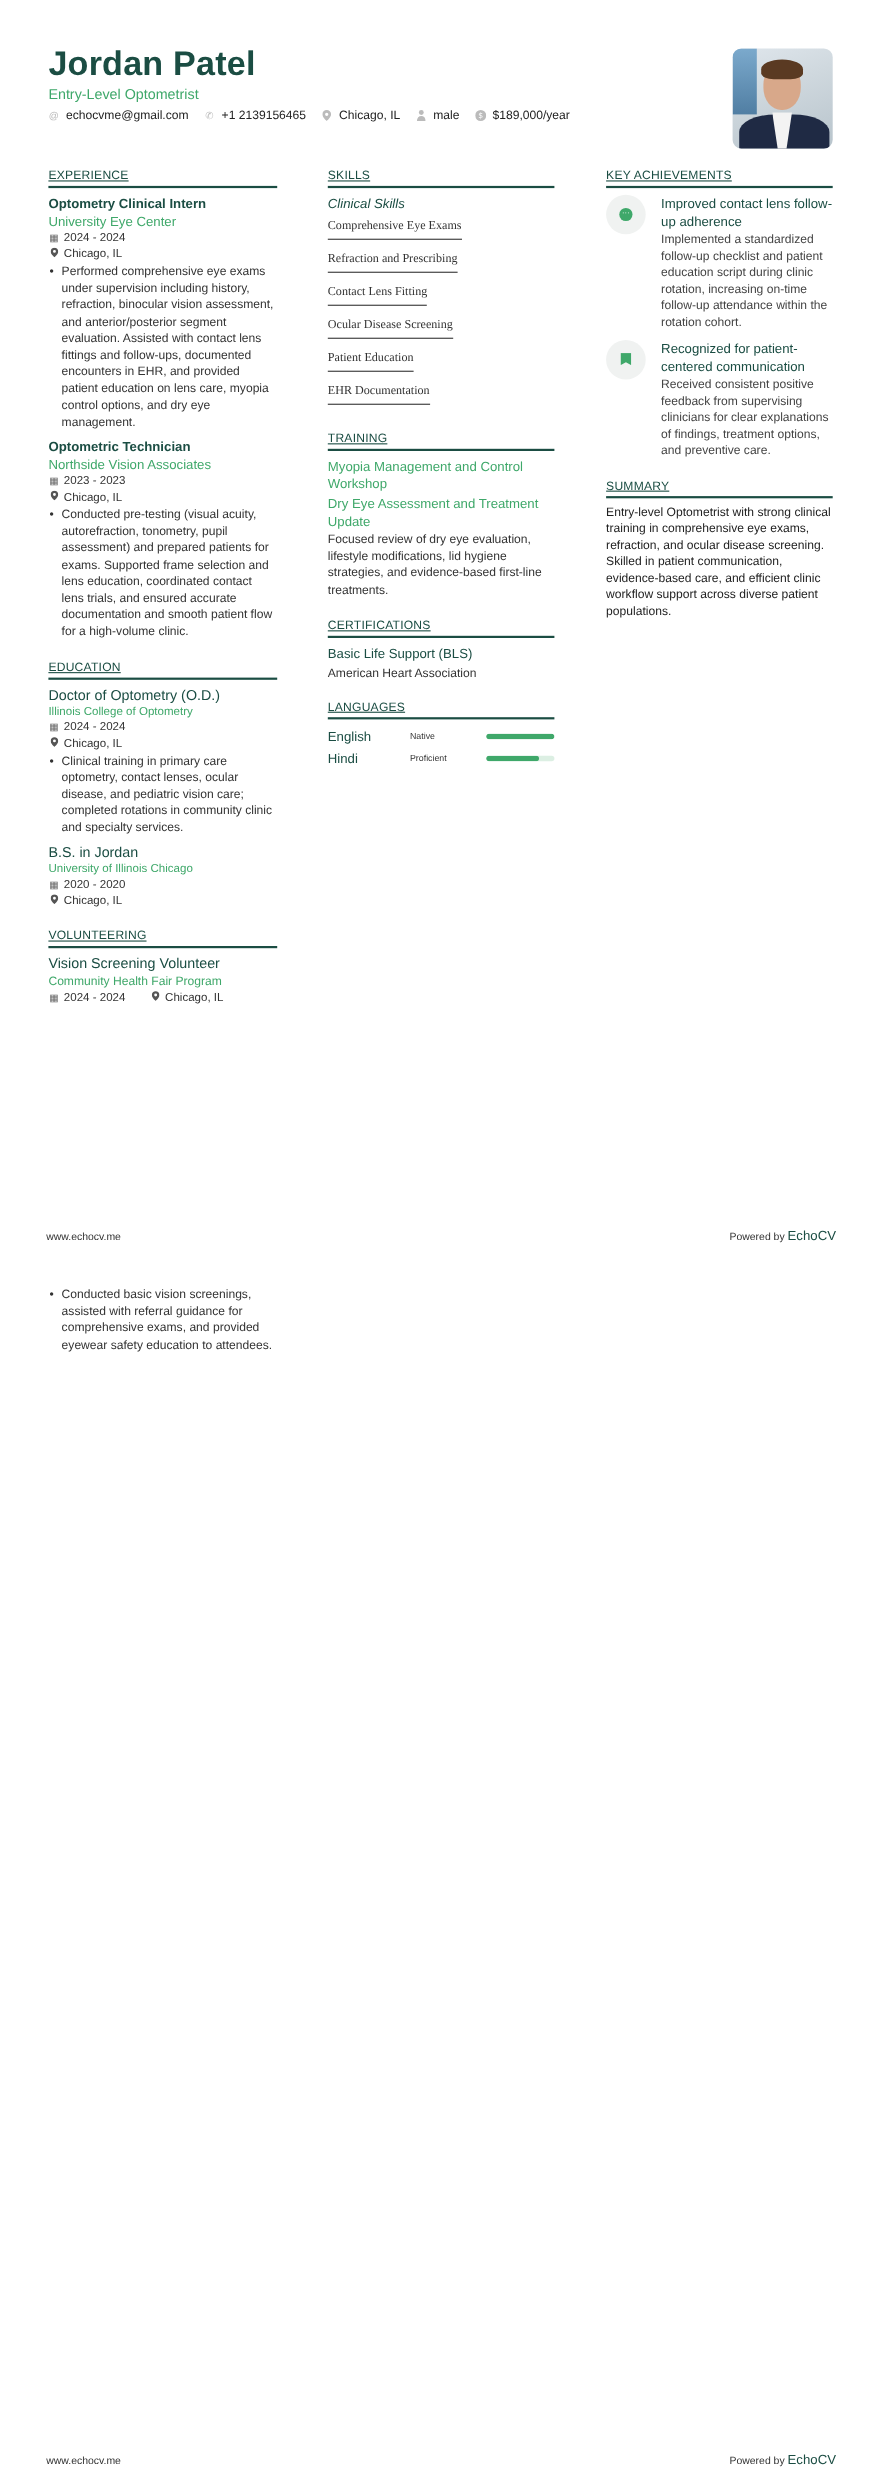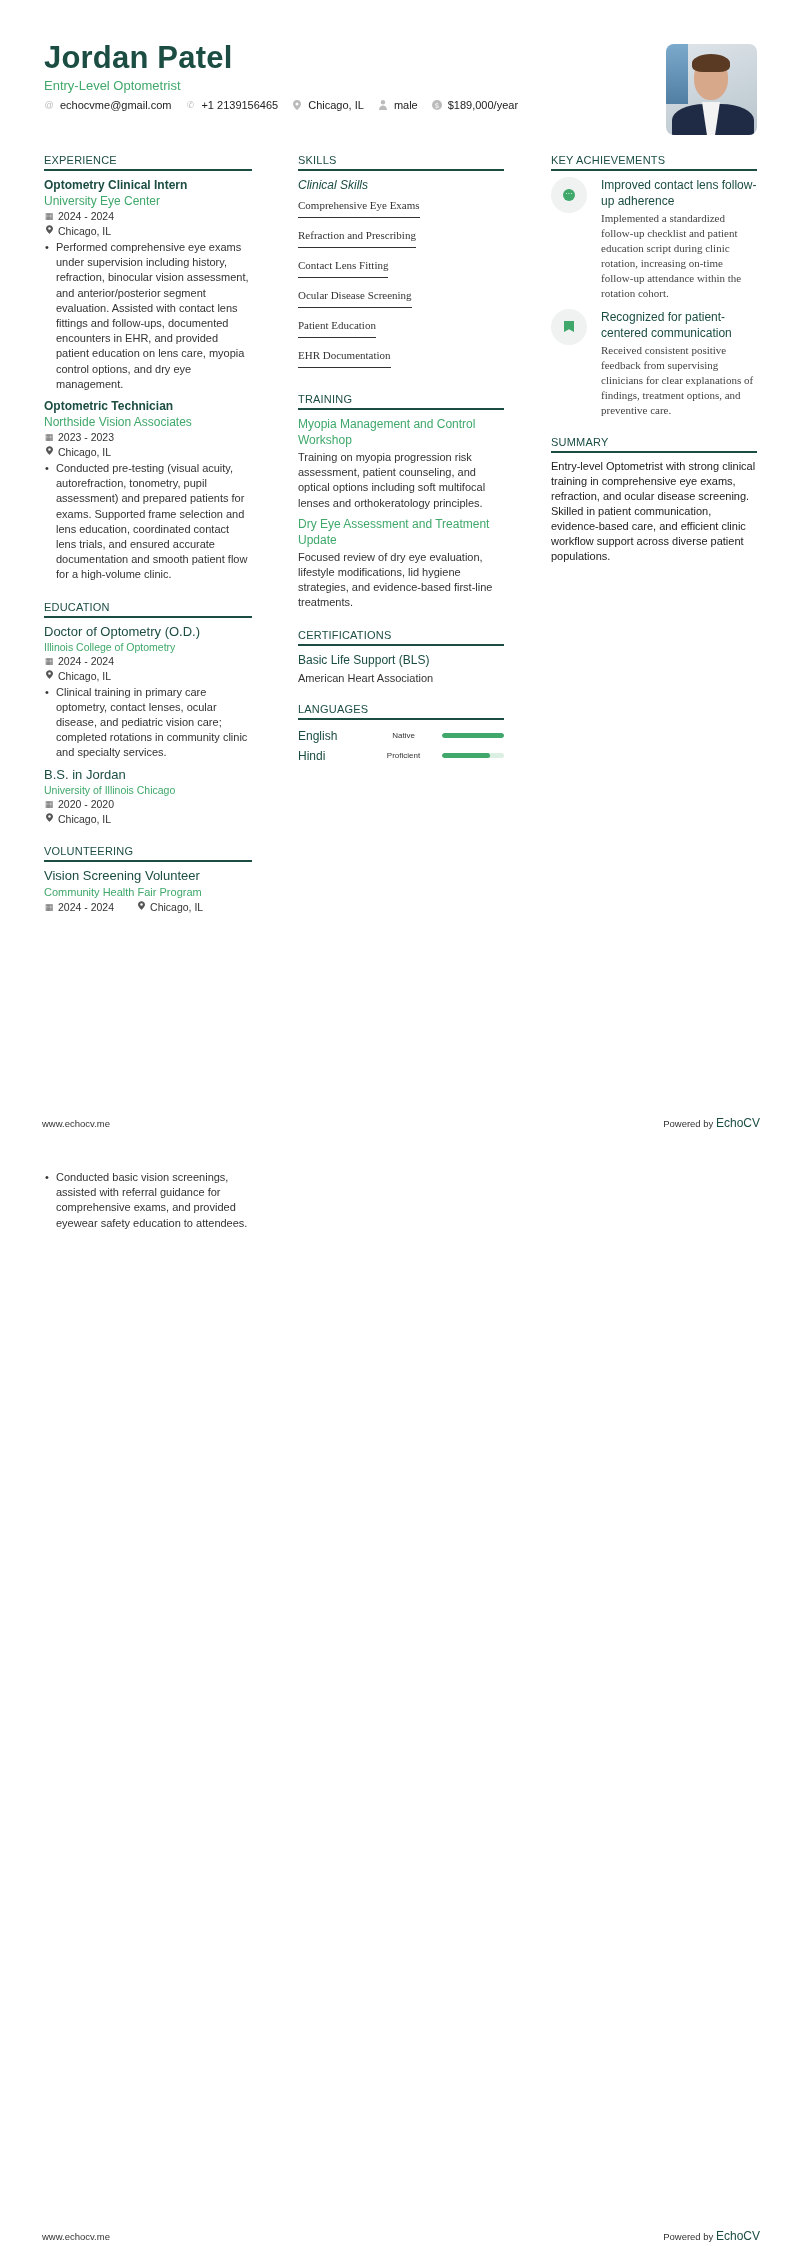--- a/index.html
+++ b/index.html
@@ -22,21 +22,21 @@
   .photo .hair { position: absolute; left: 26px; top: 10px; width: 38px; height: 18px; border-radius: 50% 50% 30% 30%; background: #5a3a22; }
   .photo .body { position: absolute; left: 6px; top: 60px; width: 82px; height: 40px; border-radius: 40% 40% 0 0; background: #1f2a44; }
   .photo .shirt { position: absolute; left: 36px; top: 58px; width: 18px; height: 36px; background: #f3f3f3; clip-path: polygon(0 0,100% 0,70% 100%,30% 100%); }
 
   
   .col { position: absolute; top: 154px; }
   .col1 { left: 44px; width: 208px; }
   .col2 { left: 298px; width: 206px; }
   .col3 { left: 551px; width: 206px; }
 
-  .sec-h { font-size: 11px; color: #1b4d43; text-transform: uppercase; letter-spacing: 0.2px; padding-bottom: 3px; border-bottom: 2px solid #1b4d43; margin-bottom: 6px; }
+  .sec-h { font-size: 11px; color: #1b4d43; text-transform: uppercase; letter-spacing: 0.2px; padding-bottom: 3px; border-bottom: 2px solid #1b4d43; margin-bottom: 6px; text-decoration: underline; }
   .section { margin-bottom: 18px; }
 
   .job-title { font-size: 12px; font-weight: bold; color: #1b4d43; line-height: 16px; }
   .job-org { font-size: 12px; color: #3fa86a; line-height: 16px; }
   .meta { font-size: 10.5px; color: #333; line-height: 15px; display: flex; align-items: center; }
   .meta .mi { width: 10px; color: #666; font-size: 9px; margin-right: 4px; display: inline-block; text-align: center; }
   .bullets { list-style: none; margin-top: 1px; }
   .bullets li { position: relative; padding-left: 12px; font-size: 11px; line-height: 15.2px; color: #333; }
   .bullets li::before { content: "•"; position: absolute; left: 1px; top: 0; color: #333; }
   .entry { margin-bottom: 6px; }
@@ -49,31 +49,31 @@
   .skill-wrap { display: block; font-family: Liberation Serif, serif; }
 
   .train-title { font-size: 12px; color: #3fa86a; line-height: 16px; margin-bottom: 2px; }
   .train-desc { font-size: 11px; color: #333; line-height: 15.2px; margin-bottom: 5px; }
 
   .cert-name { font-size: 12px; color: #1b4d43; line-height: 16px; margin-bottom: 3px; }
   .cert-org { font-size: 11px; color: #333; line-height: 14px; }
 
   .lang-row { display: flex; align-items: center; height: 20px; }
   .lang-name { font-size: 12px; color: #1b4d43; width: 80px; }
-  .lang-level { font-size: 8px; color: #333; width: 66px; text-align: center; margin-right: 8px; }
+  .lang-level { font-size: 8px; color: #333; width: 66px; text-align: left; margin-right: 8px; }
   .lang-bar { width: 66px; height: 5px; border-radius: 3px; background: #dcefe3; position: relative; overflow: hidden; }
   .lang-fill { position: absolute; left: 0; top: 0; height: 100%; border-radius: 3px; background: #3fa86a; }
 
   .ach { display: flex; margin-bottom: 8px; }
   .ach-icon { width: 36px; height: 36px; border-radius: 50%; background: #f0f2f1; flex: none; margin-right: 14px; position: relative; }
   .ach-icon .dotbtn { position: absolute; left: 12px; top: 12px; width: 12px; height: 12px; border-radius: 50%; background: #3fa86a; color: #fff; font-size: 7px; line-height: 10px; text-align: center; }
   .ach-icon .flag { position: absolute; left: 13px; top: 12px; width: 10px; height: 11px; background: #3fa86a; clip-path: polygon(0 0,100% 0,100% 100%,50% 75%,0 100%); }
   .ach-body { flex: 1; }
   .ach-title { font-size: 12px; color: #1b4d43; line-height: 16px; margin-bottom: 2px; }
-  .ach-desc { font-size: 11px; color: #444; line-height: 15px; font-family: Liberation Serif, serif; }
+  .ach-desc { font-size: 11px; color: #444; line-height: 15px; }
 
   .summary { font-size: 11px; color: #222; line-height: 15px; }
 
   .footer { position: absolute; left: 42px; width: 718px; display: flex; justify-content: space-between; align-items: baseline; }
   .footer-left { font-size: 9.5px; color: #333; }
   .footer-right { font-size: 9.5px; color: #333; }
   .footer-brand { font-size: 12px; color: #1b4d43; }
 
   .p2-bullets { position: absolute; left: 44px; top: 46px; width: 208px; }
 </style>
@@ -243,21 +243,20 @@
       <div class="skill-wrap"><span class="skill">Refraction and Prescribing</span></div>
       <div class="skill-wrap"><span class="skill">Contact Lens Fitting</span></div>
       <div class="skill-wrap"><span class="skill">Ocular Disease Screening</span></div>
       <div class="skill-wrap"><span class="skill">Patient Education</span></div>
       <div class="skill-wrap"><span class="skill">EHR Documentation</span></div>
     </div>
 
     <div class="section">
       <div class="sec-h">Training</div>
       <div class="train-title">Myopia Management and Control Workshop</div>
-      <div class="train-desc">Training on myopia progression risk assessment, patient counseling, and optical options including soft multifocal lenses and orthokeratology principles.</div>
       <div class="train-title">Dry Eye Assessment and Treatment Update</div>
       <div class="train-desc">Focused review of dry eye evaluation, lifestyle modifications, lid hygiene strategies, and evidence-based first-line treatments.</div>
     </div>
 
     <div class="section">
       <div class="sec-h">Certifications</div>
       <div class="cert-name">Basic Life Support (BLS)</div>
       <div class="cert-org">American Heart Association</div>
     </div>
 

